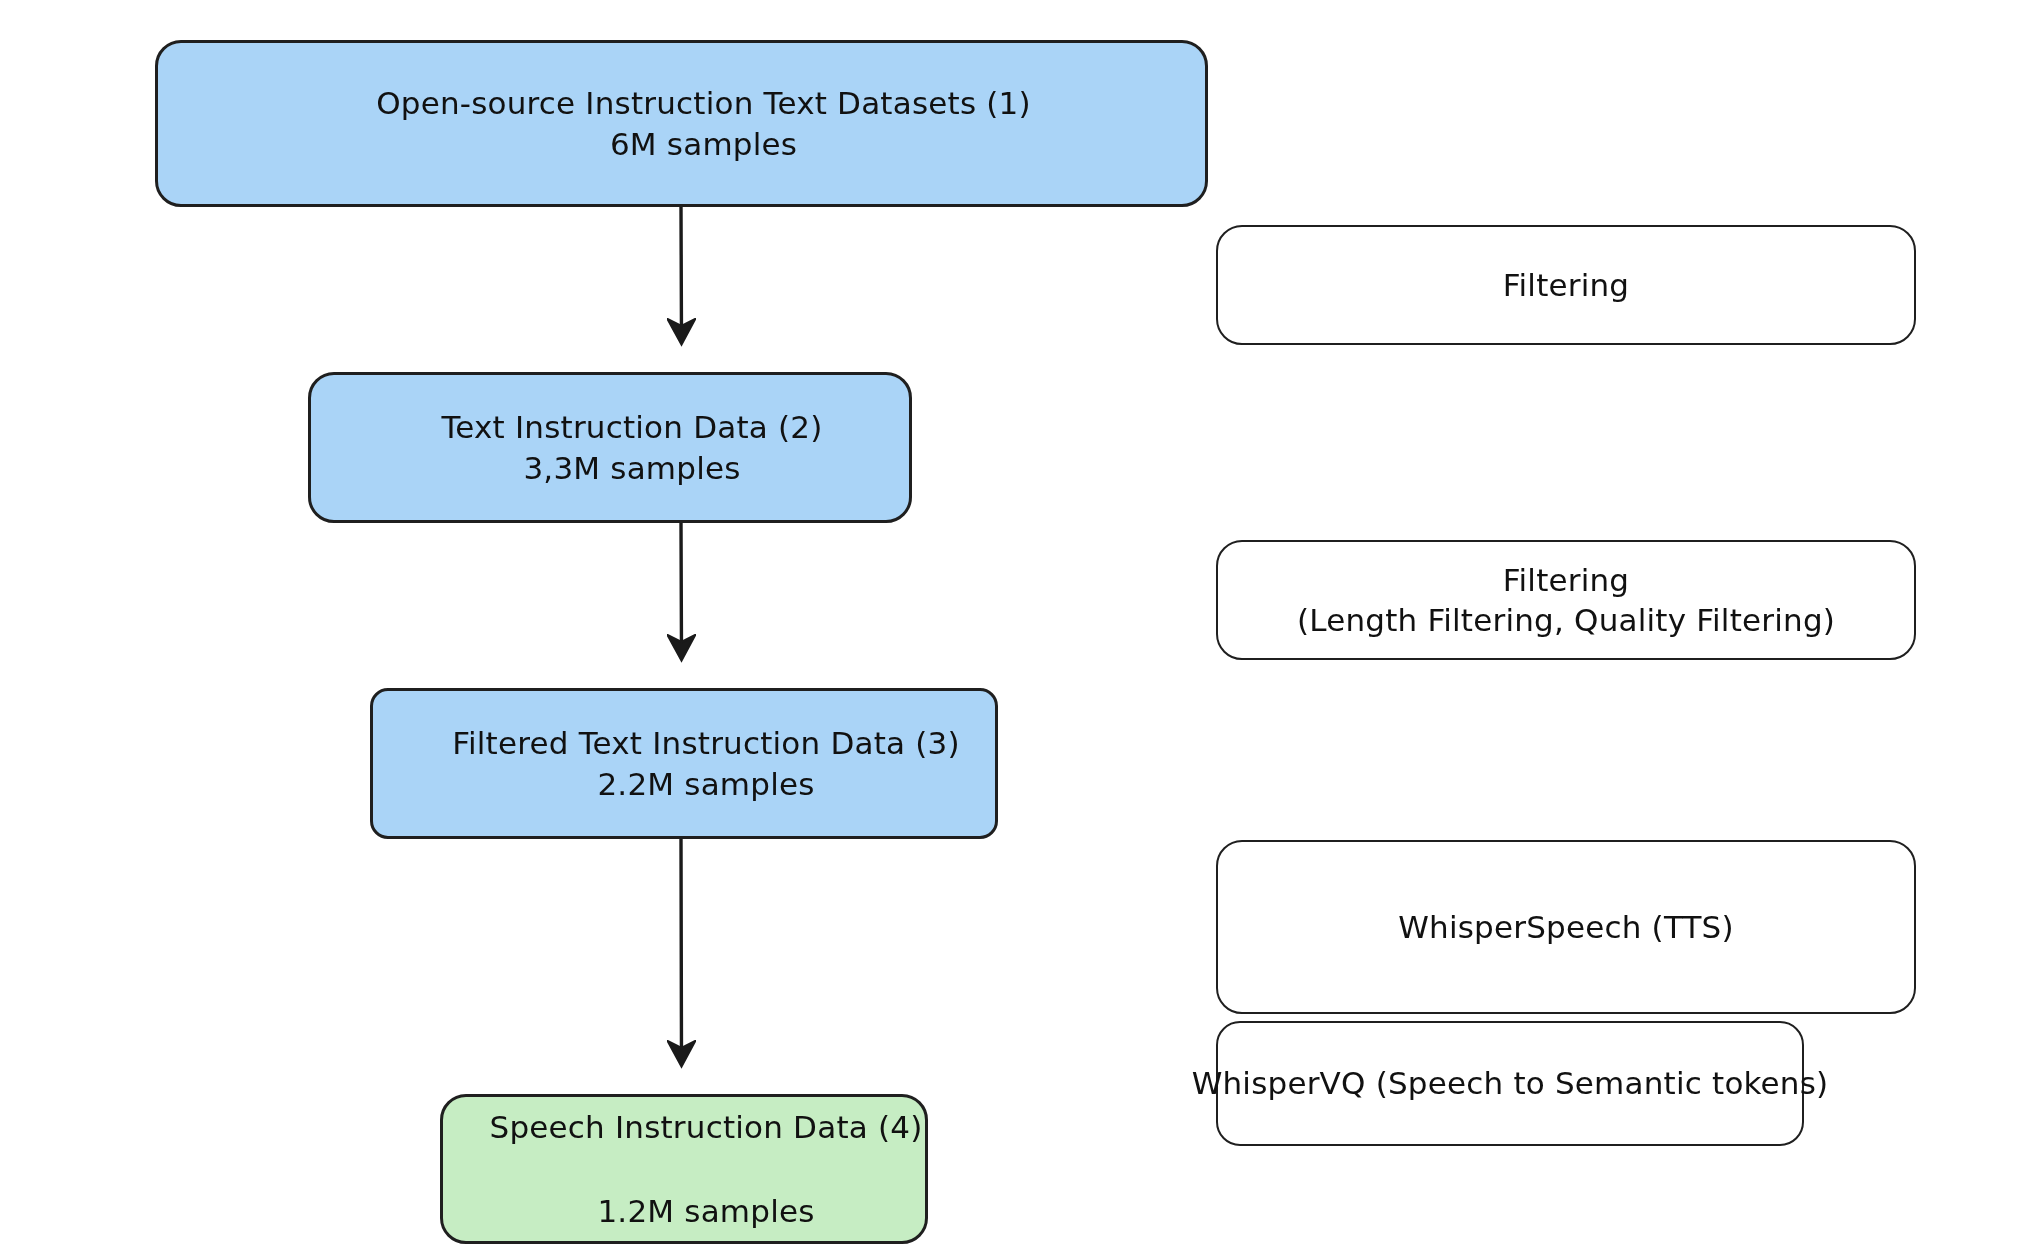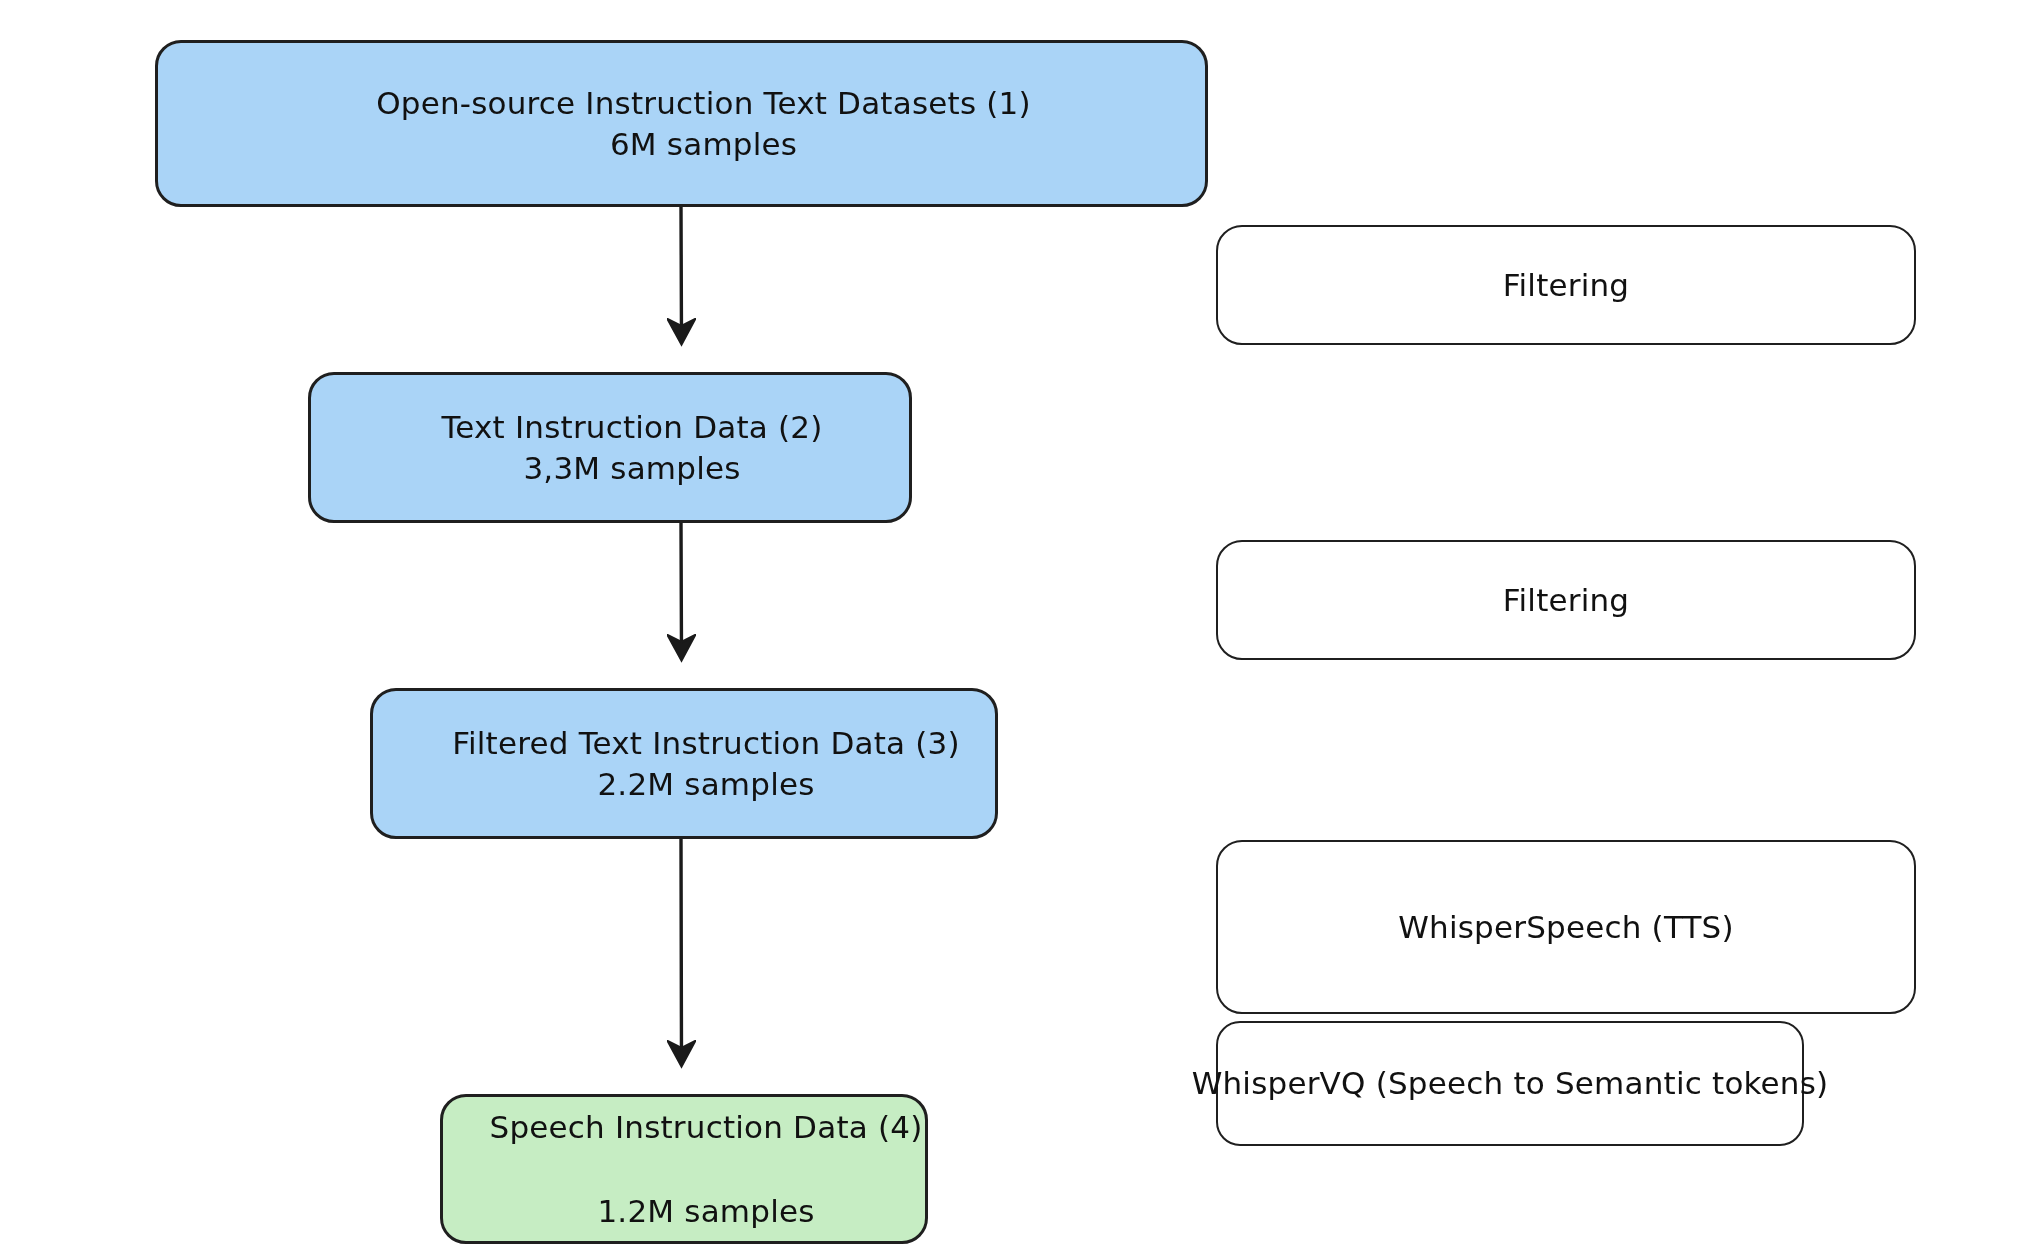--- a/index.html
+++ b/index.html
@@ -105,36 +105,37 @@
   <div class="node blue" style="left:155px; top:40px; width:1053px; height:167px;">
     <span class="ln">Open-source Instruction Text Datasets (1)</span>
     <span class="ln">6M samples</span>
   </div>
 
   <div class="node blue" style="left:308px; top:372px; width:604px; height:151px;">
     <span class="ln">Text Instruction Data (2)</span>
     <span class="ln">3,3M samples</span>
   </div>
 
-  <div class="node blue" style="left:370px; top:688px; width:628px; height:151px;">
+  <div class="node blue" style="left:370px; top:688px; width:628px; height:151px;border-radius:18px;">
     <span class="ln">Filtered Text Instruction Data (3)</span>
     <span class="ln">2.2M samples</span>
   </div>
 
   <div class="node green" style="left:440px; top:1094px; width:488px; height:150px;gap:44px;">
     <span class="ln">Speech Instruction Data (4)</span>
     <span class="ln">1.2M samples</span>
   </div>
 
   <div class="note" style="left:1216px; top:225px; width:700px; height:120px;">
     <span class="ln">Filtering</span>
   </div>
 
   <div class="note" style="left:1216px; top:540px; width:700px; height:120px;">
     <span class="ln">Filtering</span>
+    <span class="ln">(Length Filtering, Quality Filtering)</span>
   </div>
 
   <div class="note" style="left:1216px; top:840px; width:700px; height:174px;">
     <span class="ln">WhisperSpeech (TTS)</span>
   </div>
 
   <div class="note" style="left:1216px; top:1021px; width:588px; height:125px;border-radius:24px;">
     <span class="ln">WhisperVQ (Speech to Semantic tokens)</span>
   </div>
 

